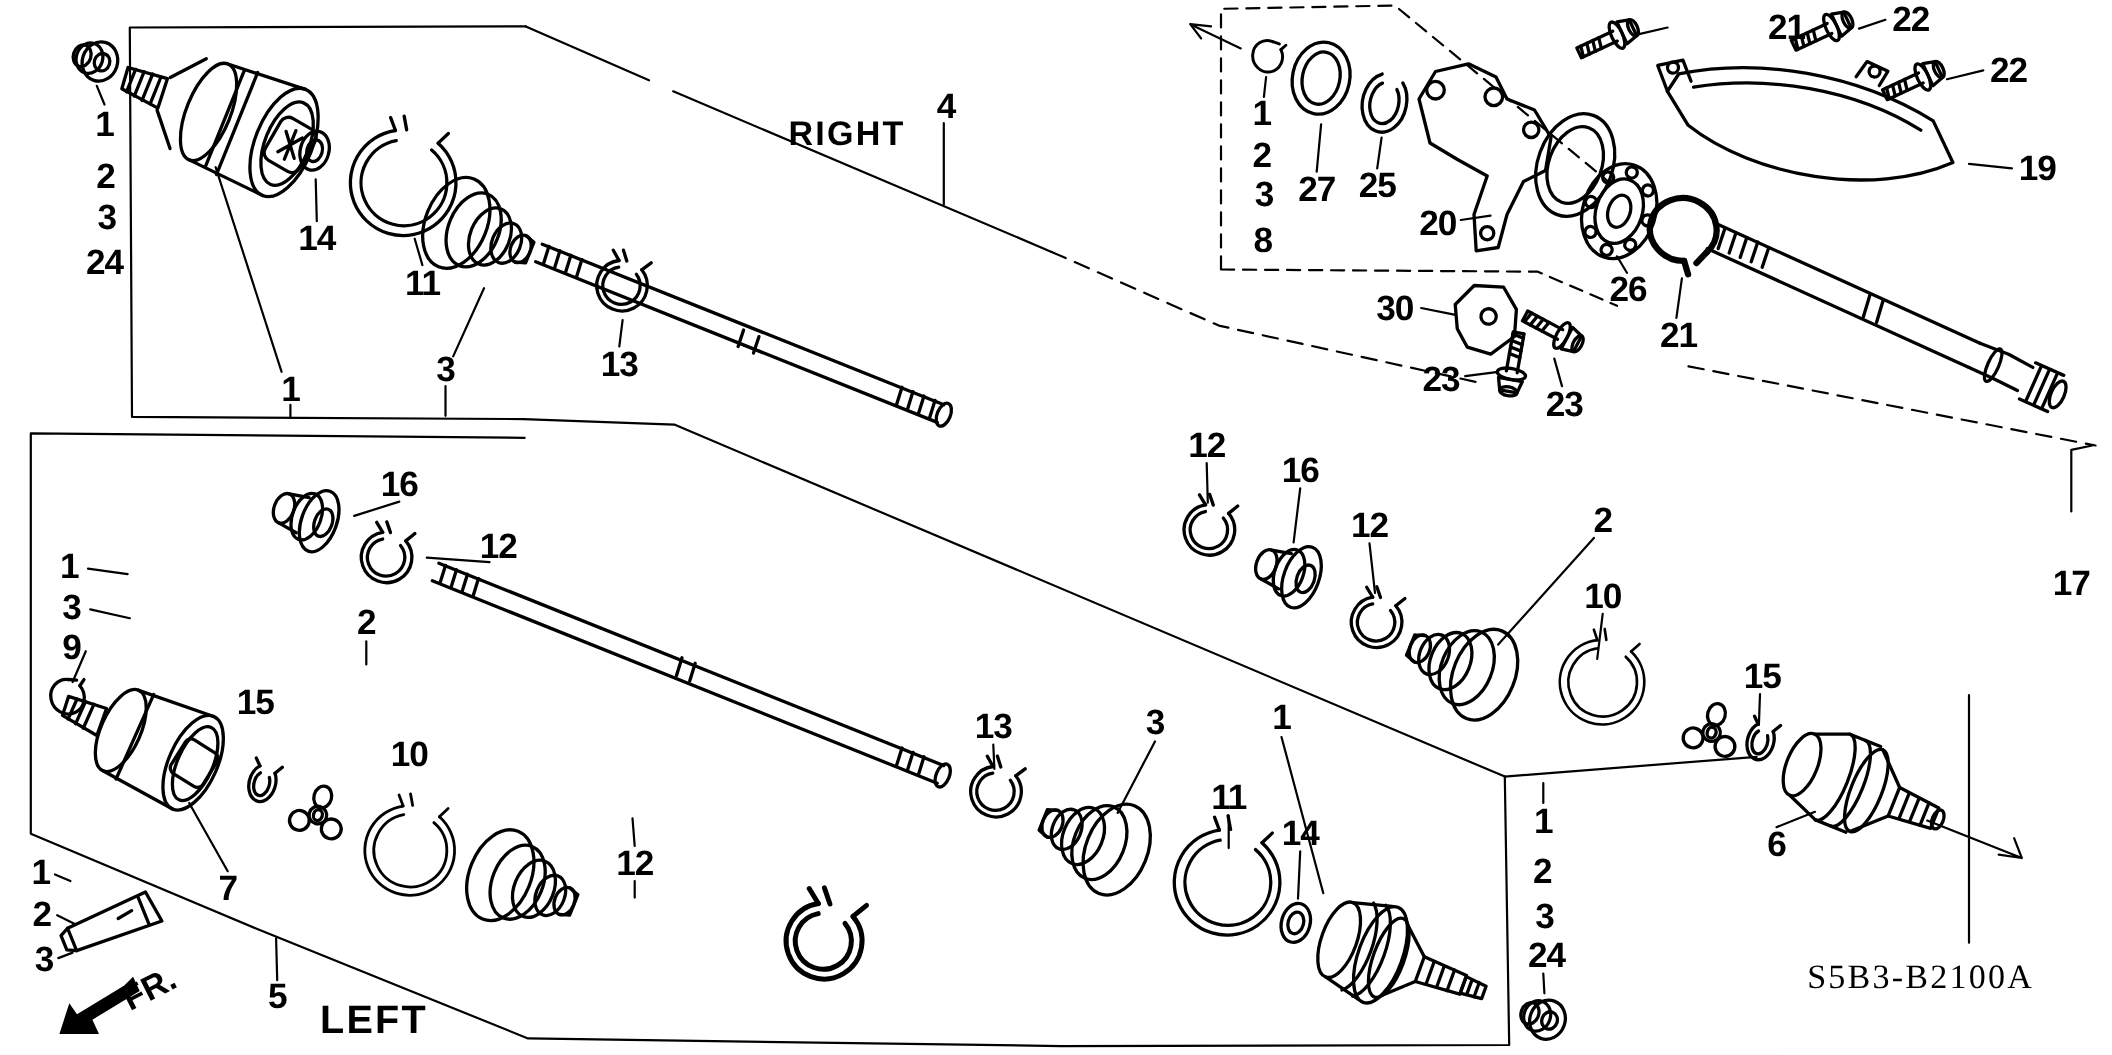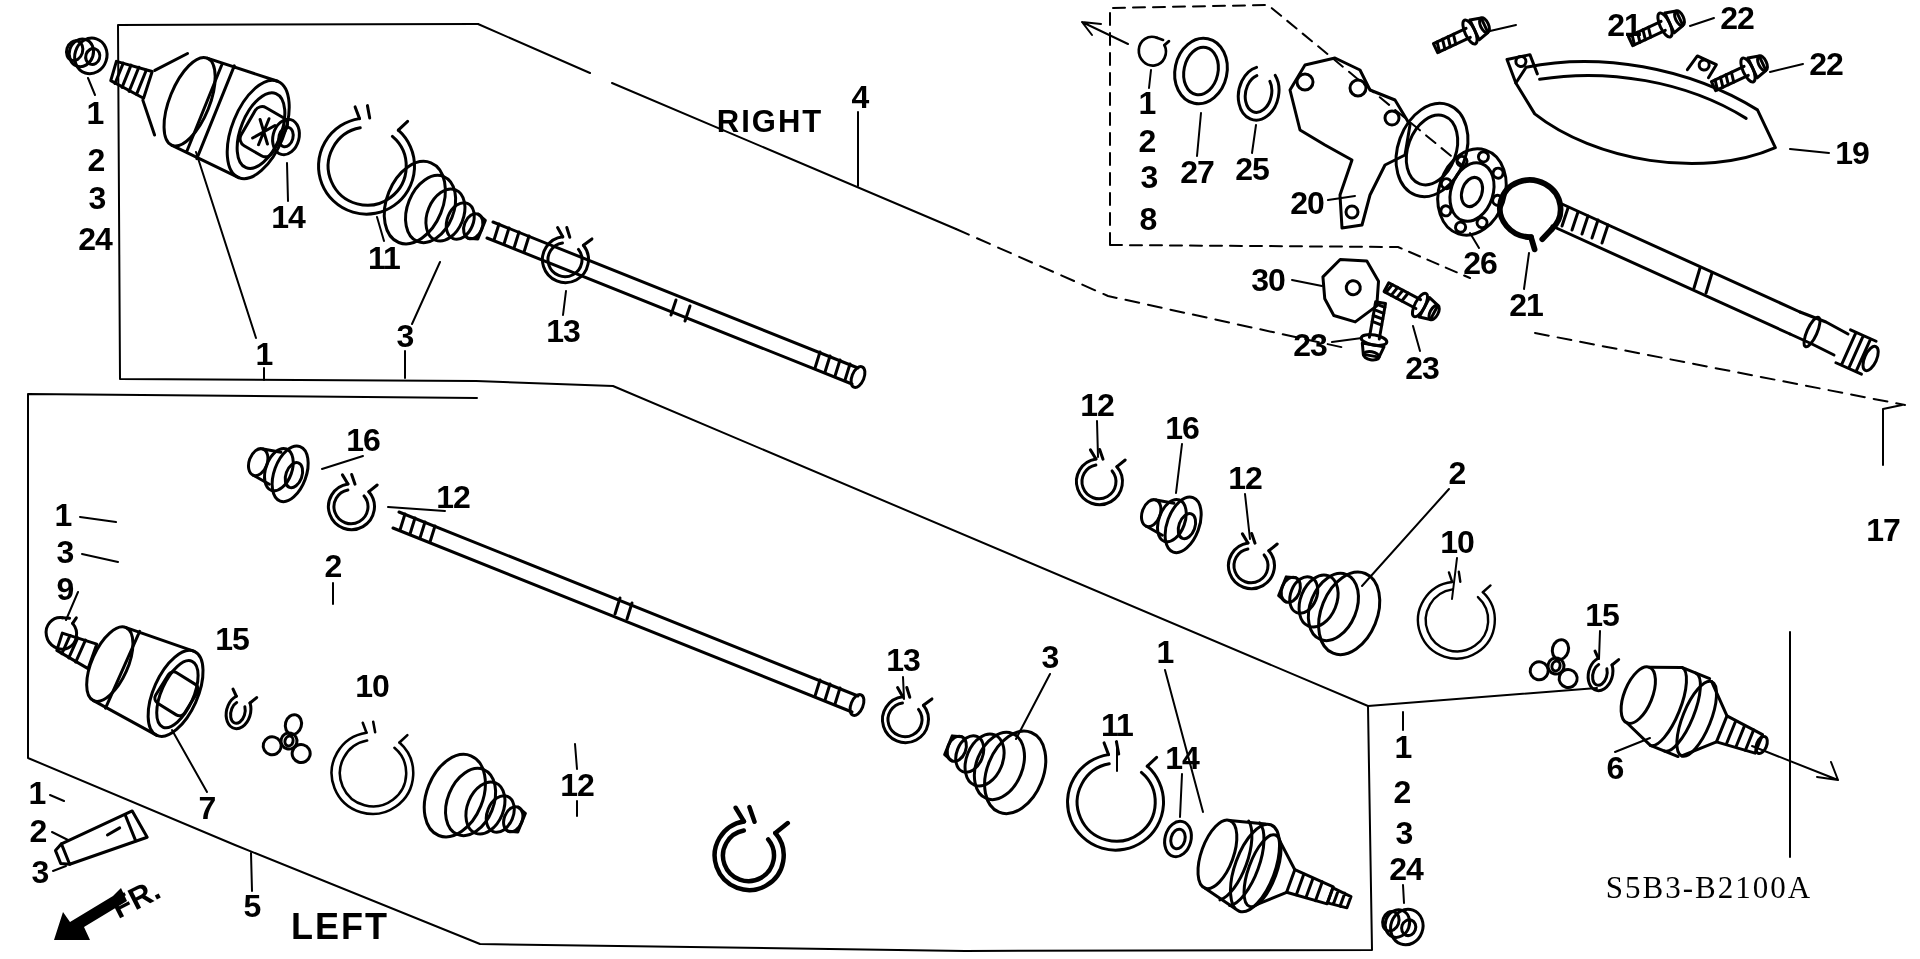--- a/index.html
+++ b/index.html
@@ -9,21 +9,21 @@
   svg.linework *{stroke:#000;fill:none;stroke-width:3;stroke-linecap:round;stroke-linejoin:round;}
   svg.linework .thin *, svg.linework .thin{stroke-width:2;}
   svg.linework .fill{fill:#000;stroke:none;}
   .callout{position:absolute;transform:translate(-50%,-50%);
            font:700 32px "Liberation Sans",sans-serif;color:#000;letter-spacing:-1px;
            white-space:nowrap;user-select:none;}
   .title{position:absolute;transform:translate(-50%,-50%);color:#000;white-space:nowrap;}
   .t-right{font:700 31px "Liberation Sans",sans-serif;letter-spacing:2px;margin-top:42px;}
   .t-left{font:700 36px "Liberation Sans",sans-serif;letter-spacing:2px;}
   .t-fr{font:700 31px "Liberation Sans",sans-serif;transform:translate(-50%,-50%) rotate(-27deg);}
-  .t-code{font:400 31px "Liberation Serif",serif;letter-spacing:2px;}
+  .t-code{font:400 31px "Liberation Serif",serif;letter-spacing:2px;margin-left:37px;}
 </style>
 </head>
 <body>
 
 <div class="page">
 
   <svg class="linework" width="1920" height="959" viewBox="0 0 1920 959">
     <defs>
       <g id="washer">
           <ellipse rx="13" ry="18"></ellipse>

